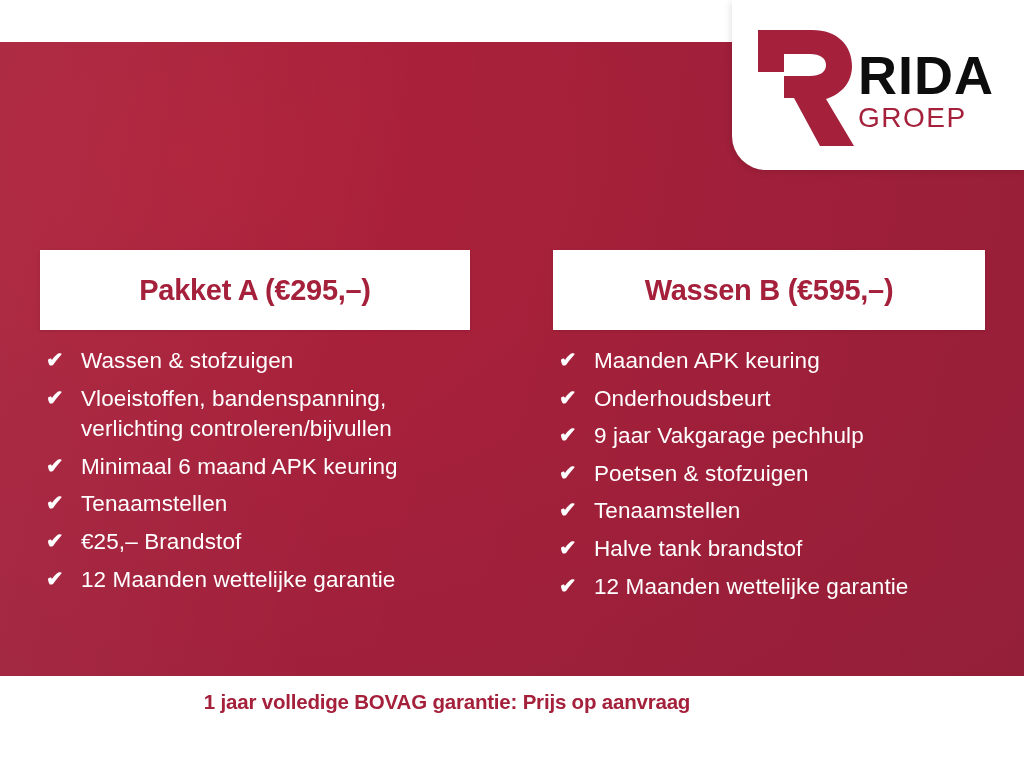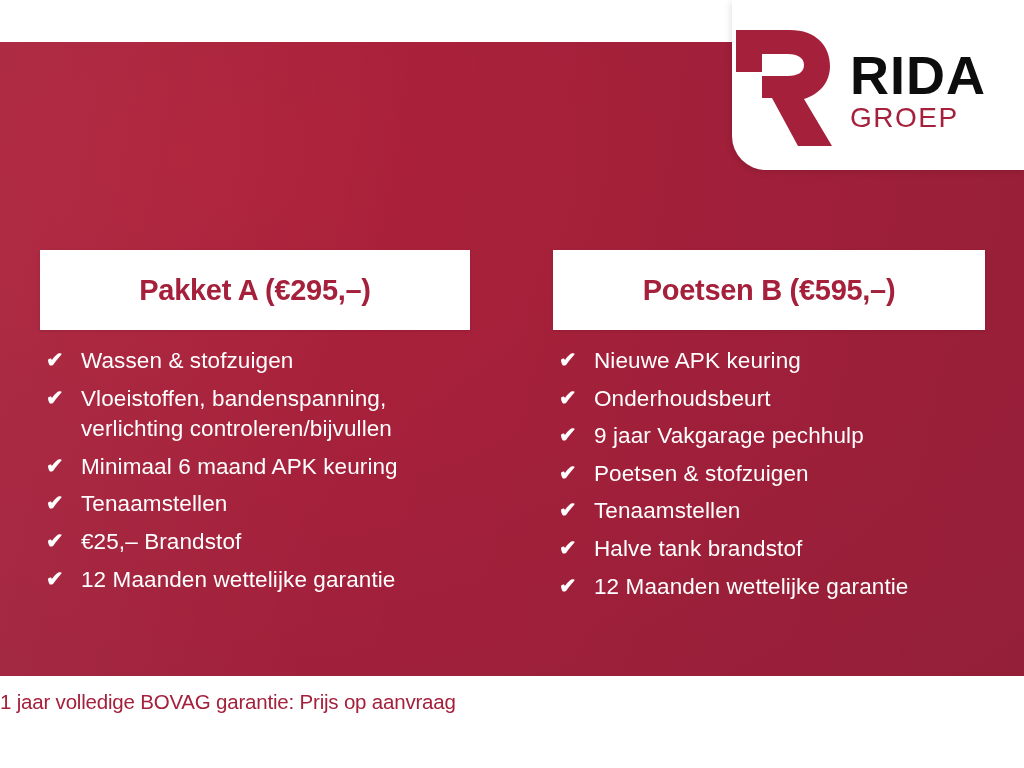--- a/index.html
+++ b/index.html
@@ -51,21 +51,21 @@
     background: #ffffff;
     border-bottom-left-radius: 34px;
     z-index: 6;
     box-shadow: -2px 2px 6px rgba(0,0,0,0.10);
   }
   .logo-inner{
     position:absolute;
     inset:0;
     display:flex;
     align-items:center;
-    gap: 14px;
+    padding-left: 22px;
   }
   .logo-mark{
     width: 104px;
     height: 124px;
     flex: none;
     position: relative;
     margin-top: 6px;
   }
   .logo-mark svg{ display:block; width:100%; height:100%; }
 
@@ -169,24 +169,24 @@
     width: 1024px;
     height: 92px;
     background: #ffffff;
     z-index: 5;
   }
   .footer-text{
     position:absolute;
     left: 0;
     top: 14px;
     width: 894px;
-    text-align:left;
+    text-align:center;
     color: #a4203b;
     font-size: 20.5px;
-    font-weight: 400;
+    font-weight: 700;
     letter-spacing: -0.2px;
   }
 </style>
 </head>
 <body>
 
 <div class="slide">
 
   <div class="red-panel"></div>
 
@@ -234,26 +234,26 @@
         </li>
         <li class="feature-item">
           <span class="check">✔</span>
           <span class="feature-text">12 Maanden wettelijke garantie</span>
         </li>
       </ul>
     </div>
 
     <div class="col col-b">
       <div class="pkg-head">
-        <span class="pkg-head-text">Poetsen B (€595,–)</span>
+        <span class="pkg-head-text">Wassen B (€595,–)</span>
       </div>
       <ul class="feature-list">
         <li class="feature-item">
           <span class="check">✔</span>
-          <span class="feature-text">Nieuwe APK keuring</span>
+          <span class="feature-text">Maanden APK keuring</span>
         </li>
         <li class="feature-item">
           <span class="check">✔</span>
           <span class="feature-text">Onderhoudsbeurt</span>
         </li>
         <li class="feature-item">
           <span class="check">✔</span>
           <span class="feature-text">9 jaar Vakgarage pechhulp</span>
         </li>
         <li class="feature-item">

